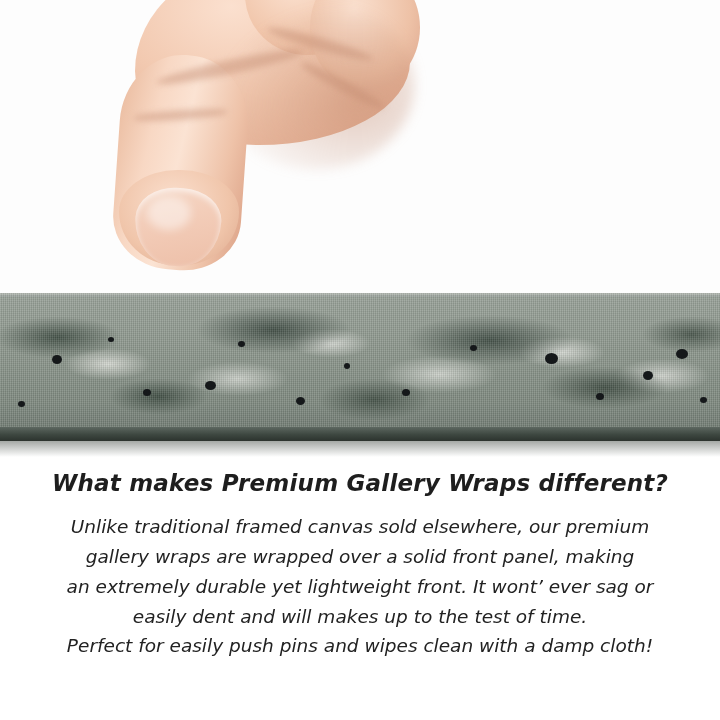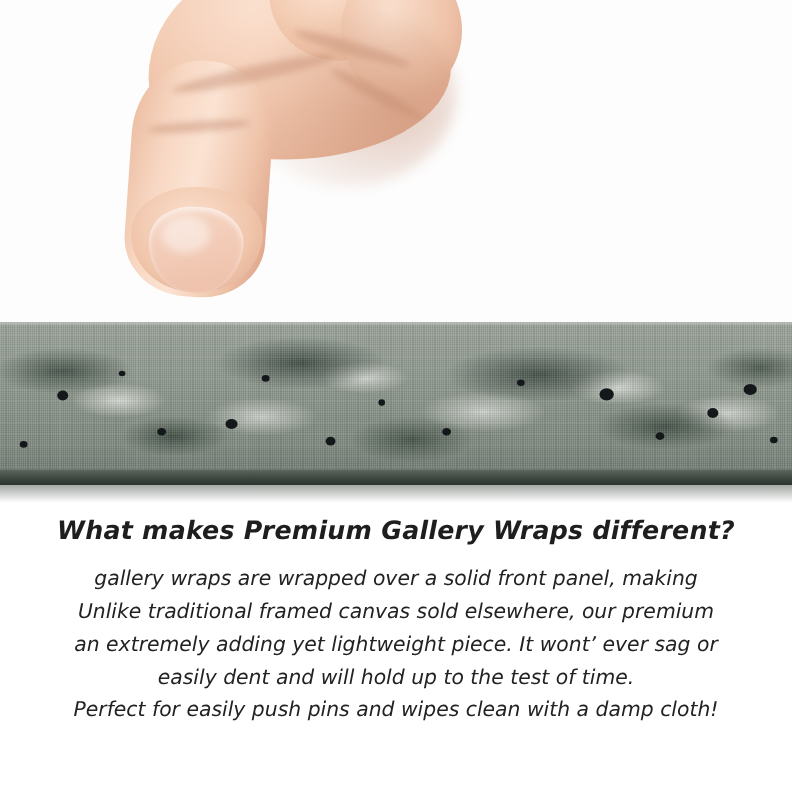--- a/index.html
+++ b/index.html
@@ -269,21 +269,21 @@
     <div class="speck" style="left:18px;  top:108px; width:7px;  height:6px;"></div>
     <div class="speck" style="left:108px; top:44px;  width:6px;  height:5px;"></div>
 
     <div class="strip-edge-bottom"></div>
   </div>
   <div class="strip-shadow"></div>
 
   <div class="copy">
     <div class="copy-heading">What makes Premium Gallery Wraps different?</div>
     <div class="copy-body">
+      <p>Unlike traditional framed canvas sold elsewhere, our premium</p>
       <p>gallery wraps are wrapped over a solid front panel, making</p>
-      <p>Unlike traditional framed canvas sold elsewhere, our premium</p>
-      <p>an extremely adding yet lightweight piece. It wont’ ever sag or</p>
-      <p>easily dent and will hold up to the test of time.</p>
+      <p>an extremely durable yet lightweight front. It wont’ ever sag or</p>
+      <p>easily dent and will makes up to the test of time.</p>
       <p>Perfect for easily push pins and wipes clean with a damp cloth!</p>
     </div>
   </div>
 
 </div>
 
 </body></html>

